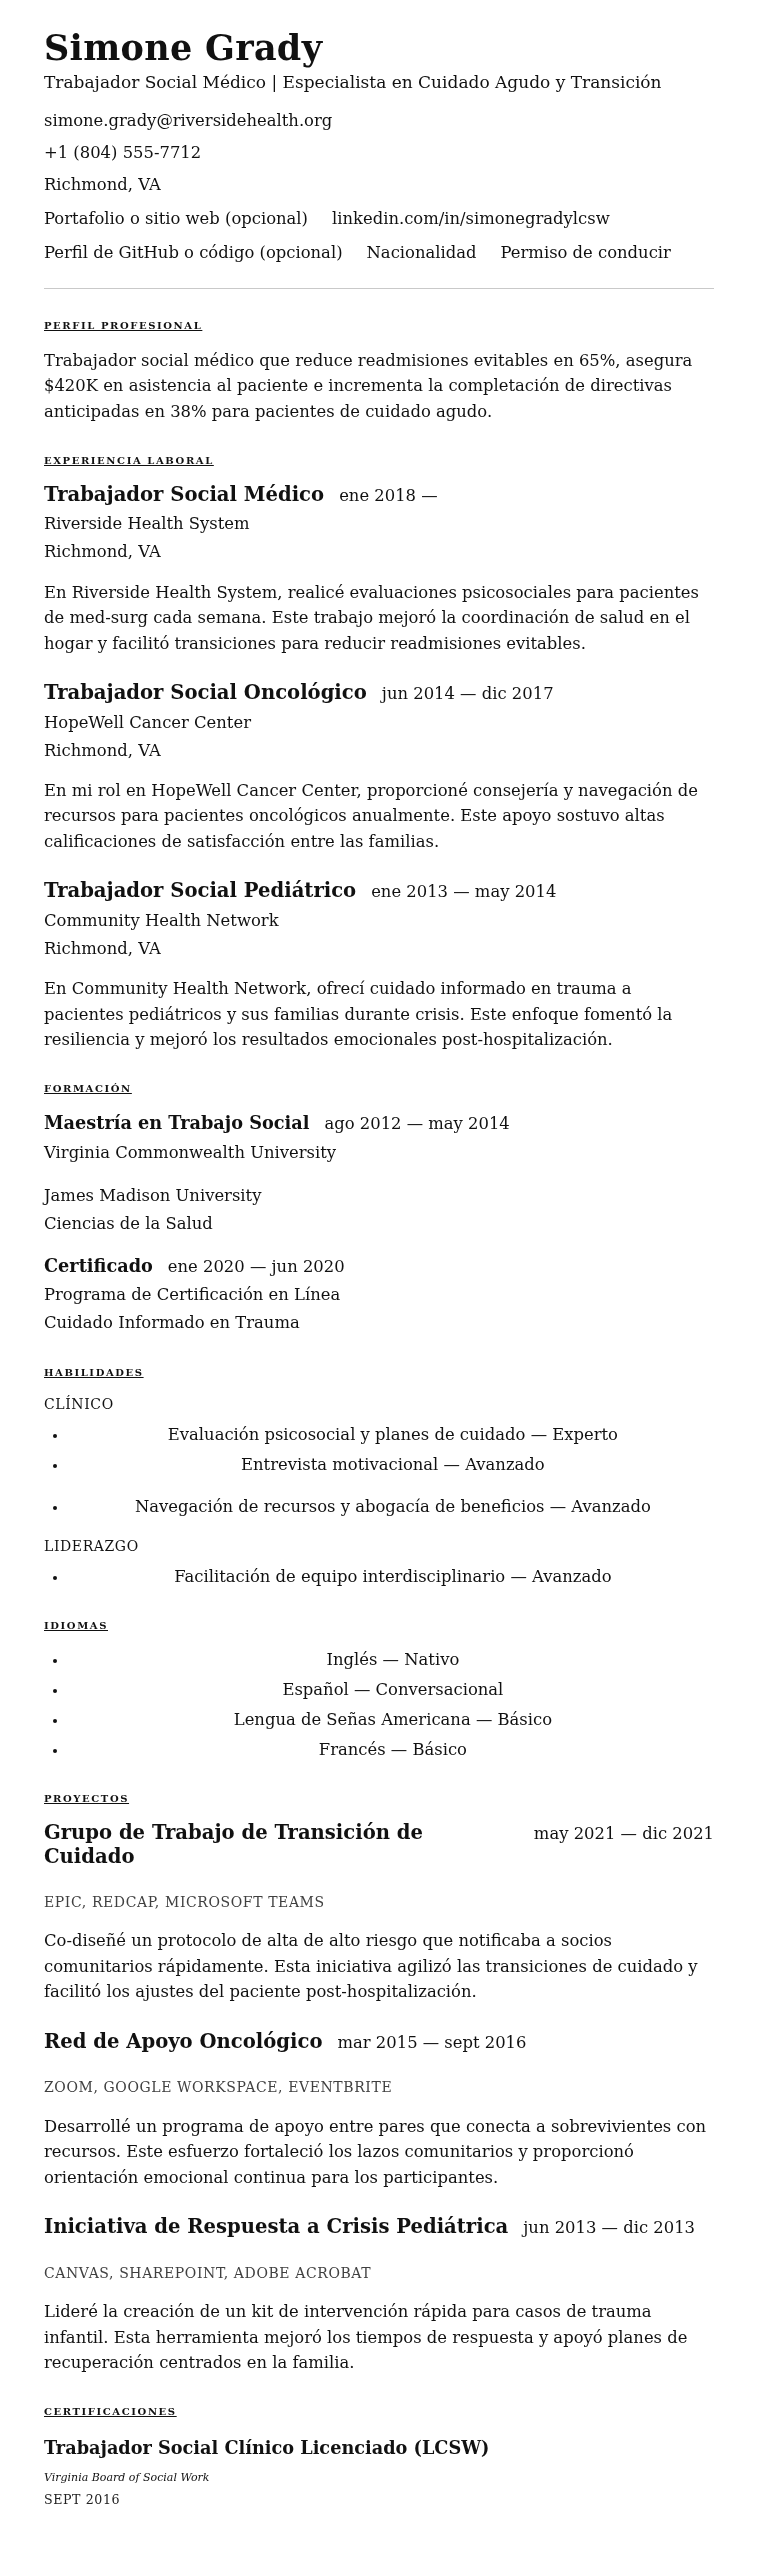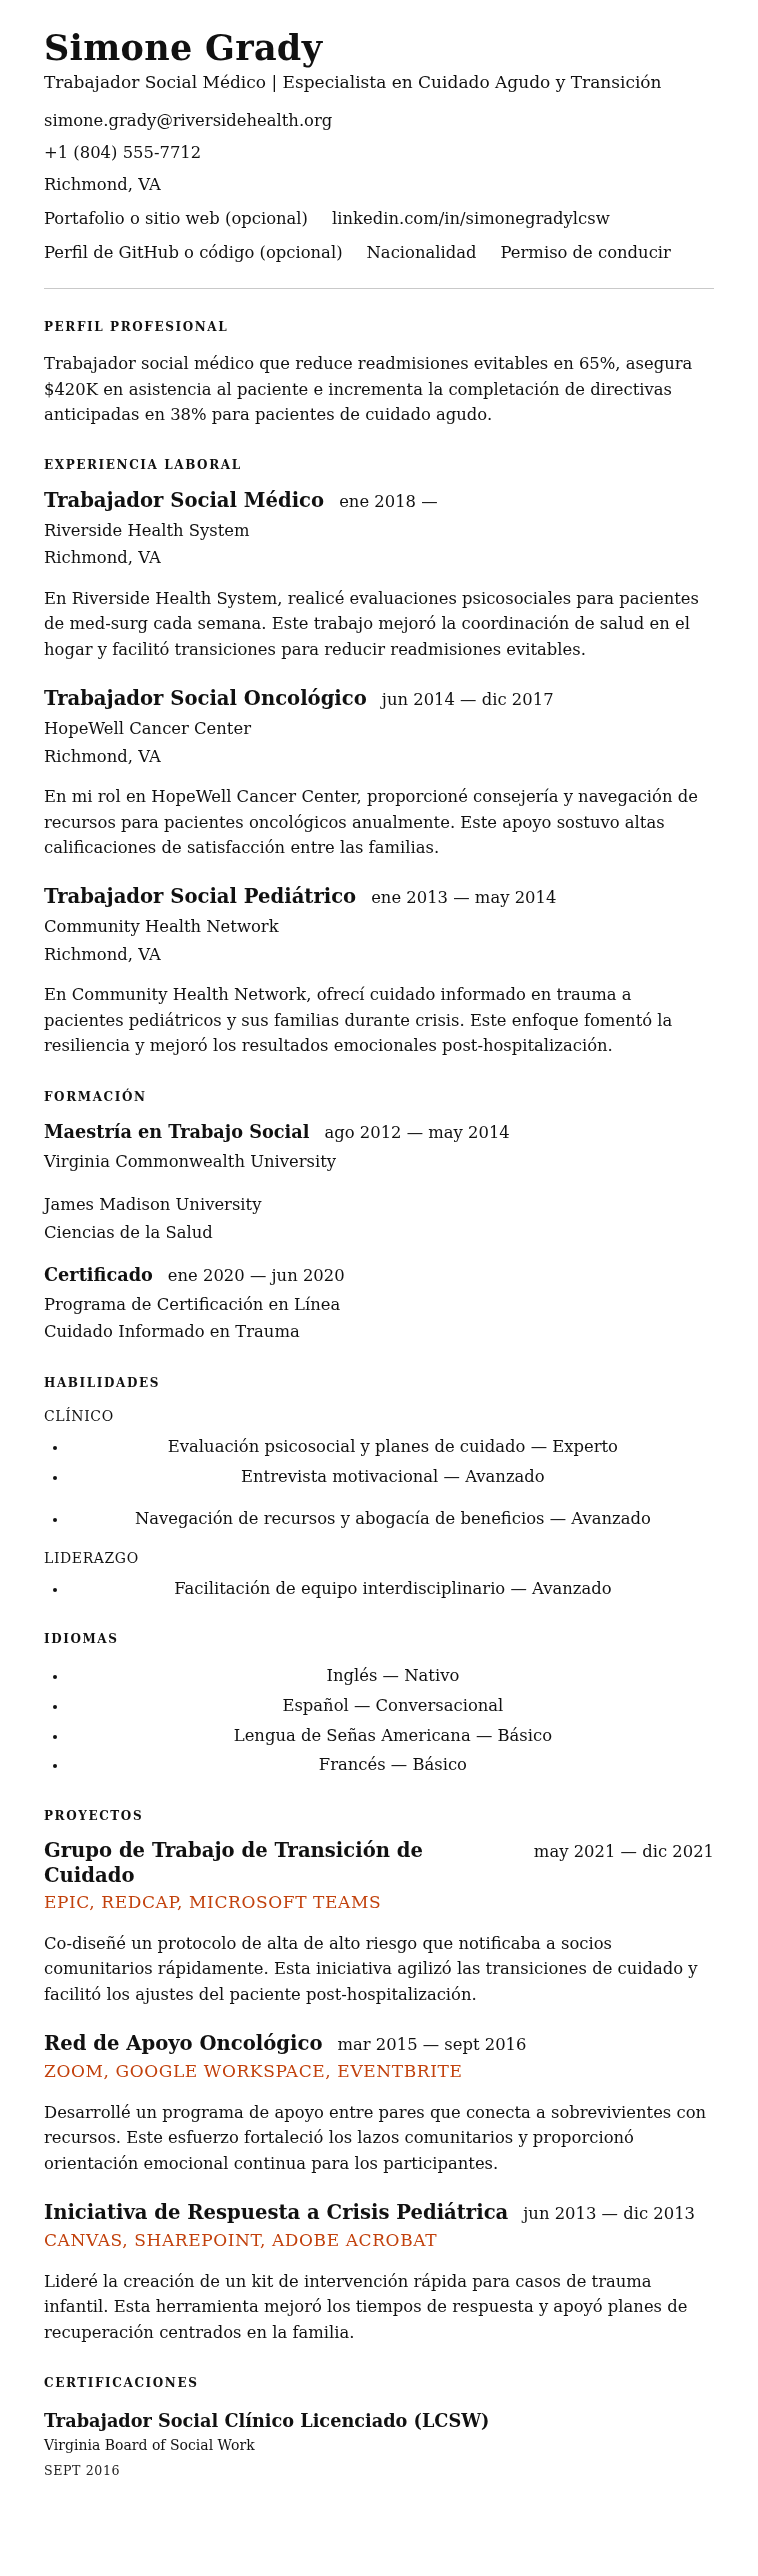--- a/index.html
+++ b/index.html
@@ -32,25 +32,26 @@
   .contact-row.first { margin-top: 12.6px; flex-direction: column; }
   .divider {
     border: none;
     border-top: 0.6px solid #c9c9c9;
     margin: 23px 0 5px 0;
   }
 
   
   .section { margin-top: 29px; }
   .section-heading {
-    font-size: 12px;
+    font-size: 10px;
     font-weight: bold;
     letter-spacing: 1.6px;
     text-transform: uppercase;
     margin-bottom: 14px;
+    text-decoration: underline;
   }
 
   
   .entry { margin-bottom: 25px; }
   .entry:last-child { margin-bottom: 0; }
   .entry-head {
     display: flex;
     justify-content: flex-start;
     align-items: baseline;
     gap: 15px;
@@ -72,32 +73,32 @@
     letter-spacing: 0.6px;
     text-transform: uppercase;
     margin-bottom: 6.3px;
   }
   ul.bullets { list-style: disc; padding-left: 24px; }
   ul.bullets li { padding-left: 3.8px; margin: 4.4px 0; text-align: center; }
   ul.bullets li::marker { font-size: 0.8em; }
 
   
   .tools {
-    font-size: 17px;
+    font-size: 14px;
     letter-spacing: 0.6px;
     text-transform: uppercase;
-    color: #c2410c;
-    margin-top: 1px;
+    color: #404040;
+    margin-top: 22px;
   }
 
   
   .cert-entry { margin-bottom: 16.4px; }
   .cert-entry:last-child { margin-bottom: 0; }
   .cert-name { font-size: 17.7px; font-weight: bold; }
-  .cert-issuer { font-size: 14px; margin-top: 1px; }
+  .cert-issuer { font-size: 11px; margin-top: 8px; font-style: italic; }
   .cert-date {
     font-size: 12.6px;
     letter-spacing: 0.6px;
     text-transform: uppercase;
     color: #222222;
     margin-top: 3.8px;
   }
 </style>
 </head>
 <body>

